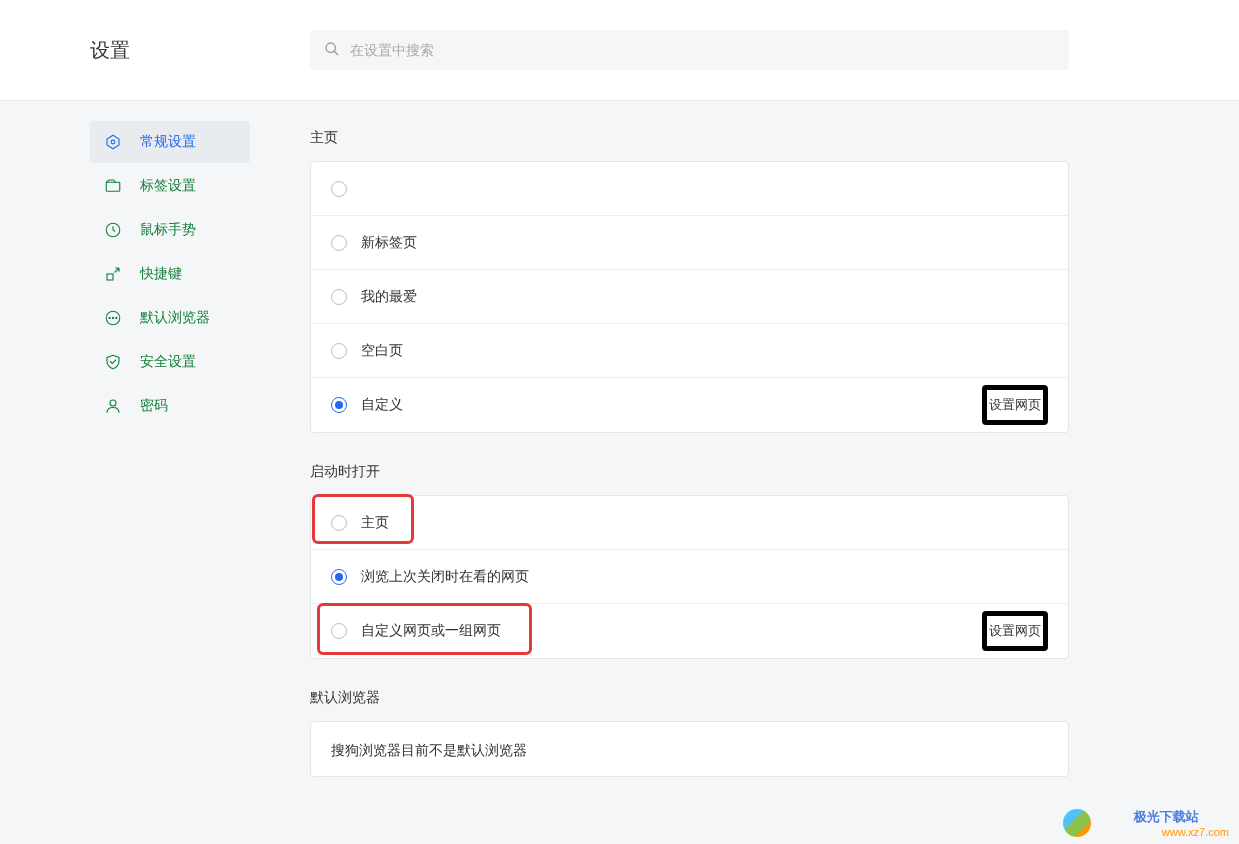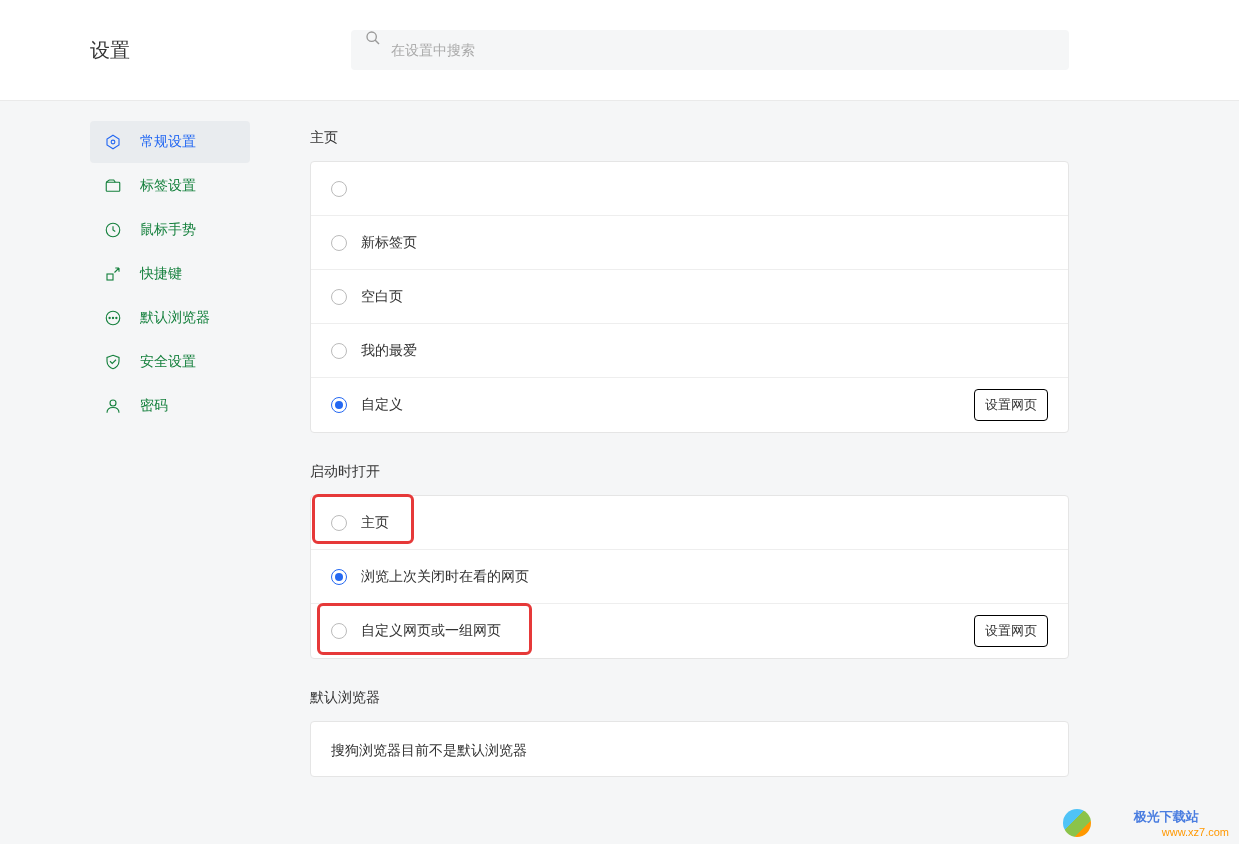--- a/index.html
+++ b/index.html
@@ -12,34 +12,34 @@
       height: 844px;
       overflow: hidden;
       position: relative;
     }
     .header {
       display: flex;
       align-items: center;
       padding: 30px 0 30px 90px;
       background: #fff;
       border-bottom: 1px solid #eaeaea;
-      gap: 41px;
     }
     .header-title {
       font-size: 20px;
       color: #333;
       width: 220px;
     }
     .search-box {
       flex: 1;
       margin-right: 170px;
       background: #f5f6f7;
       border-radius: 4px;
       height: 40px;
       display: flex;
+      align-items: center;
       padding: 0 14px;
     }
     .search-box svg { width: 16px; height: 16px; fill: none; stroke: #999; stroke-width: 2; }
     .search-input {
       border: none;
       background: transparent;
       outline: none;
       margin-left: 10px;
       font-size: 14px;
       color: #333;
@@ -123,23 +123,23 @@
     .checkbox {
       width: 16px;
       height: 16px;
       border: 1.5px solid #bbb;
       border-radius: 3px;
       margin-right: 14px;
       flex-shrink: 0;
     }
     .row-label { flex: 1; color: #333; }
     .btn {
-      border: 1px solid #000000;
+      border: 5px solid #000000;
       background: #fff;
-      padding: 6px 10px;
+      padding: 6px 2px;
       border-radius: 4px;
       font-size: 13px;
       color: #333;
       cursor: pointer;
     }
     .btn-primary {
       background: #2468f2;
       color: #fff;
       border-color: #2468f2;
     }
@@ -279,25 +279,25 @@
     <div class="card">
       <div class="row">
         <span class="radio"></span>
       </div>
       <div class="row">
         <span class="radio"></span>
         <span class="row-label">新标签页</span>
       </div>
       <div class="row">
         <span class="radio"></span>
+        <span class="row-label">我的最爱</span>
+      </div>
+      <div class="row">
+        <span class="radio"></span>
         <span class="row-label">空白页</span>
-      </div>
-      <div class="row">
-        <span class="radio"></span>
-        <span class="row-label">我的最爱</span>
       </div>
       <div class="row">
         <span class="radio checked"></span>
         <span class="row-label">自定义</span>
         <button class="btn">设置网页</button>
       </div>
     </div>
 
     <div class="section-title">启动时打开</div>
     <div class="card">

